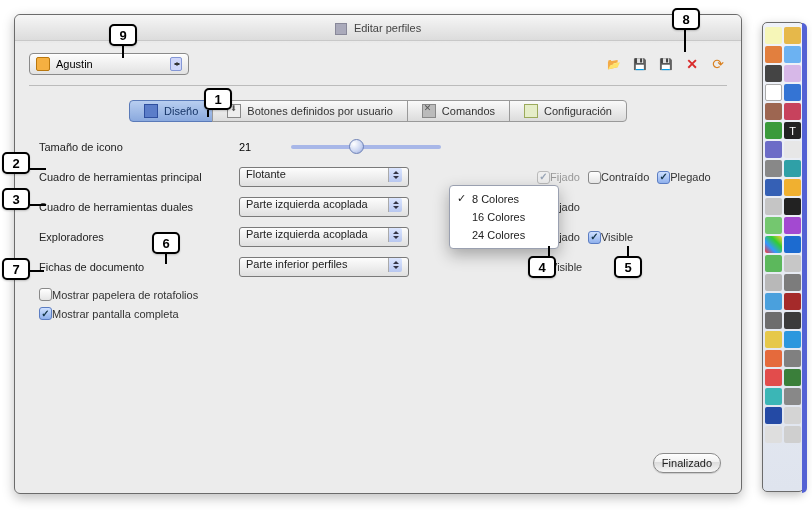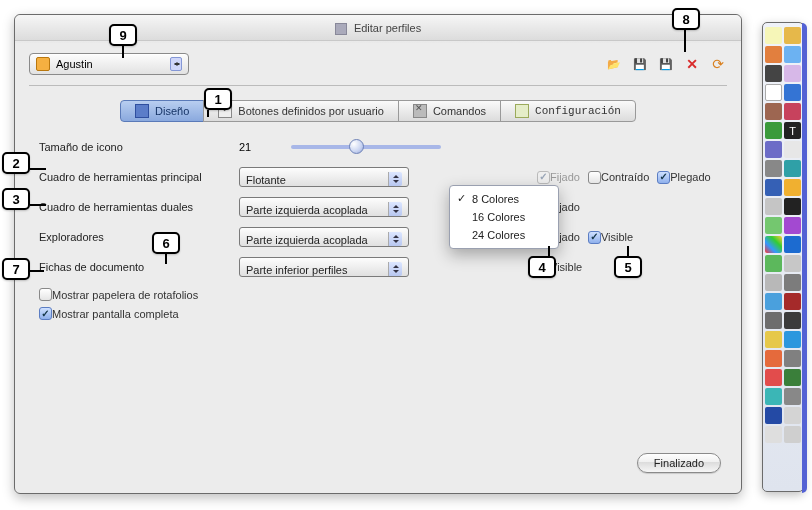--- a/index.html
+++ b/index.html
@@ -57,40 +57,40 @@
   
   .tabrow{display:flex;justify-content:center;gap:0;margin:14px 0 14px;}
   .tab{
     display:flex;align-items:center;gap:6px;
     height:22px;padding:0 14px;
     background:linear-gradient(#fafafa,#dcdcdc);
     border:1px solid #999; margin-left:-1px;
     font-size:11px;color:#333;
   }
   .tab:first-child{border-radius:4px 0 0 4px;margin-left:0;}
-  .tab:last-child{border-radius:0 4px 4px 0;font-family:Liberation Mono, monospace;}
+  .tab:last-child{border-radius:0 4px 4px 0;}
   .tab.active{background:linear-gradient(#b8cef0,#8aa9de);border-color:#5a7ab8;color:#163466;}
   .tab .ticon2{width:14px;height:14px;display:inline-block;}
   .ic-layout{background:#5b7dc9;border:1px solid #2f4f9f;}
   .ic-cmds{background:#bbb;border:1px solid #888;position:relative;}
   .ic-cmds::after{content:"✕";position:absolute;top:-2px;left:1px;font-size:9px;color:#555;}
   .ic-user{background:#eee;border:1px solid #888;position:relative;}
   .ic-user::after{content:"⬇";position:absolute;top:-1px;left:2px;font-size:8px;color:#555;}
   .ic-conf{background:#e5edc8;border:1px solid #9baa5b;}
   
   .form{padding:0 4px 0 10px;}
   .row{display:flex;align-items:center;margin-bottom:8px;min-height:22px;}
   .lbl{width:200px;color:#222;}
   .slider-wrap{display:flex;align-items:center;gap:26px;}
   .slider-val{width:26px;text-align:left;}
   .slider{width:150px;height:4px;background:#a8b7e8;border-radius:2px;position:relative;}
   .thumb{position:absolute;top:-6px;left:58px;width:15px;height:15px;border-radius:50%;background:radial-gradient(circle at 30% 30%,#fff,#c9d4f1 60%,#8ea0d4);border:1px solid #6e82b7;}
   .combo{
     width:170px;height:20px;border:1px solid #7a7a7a;border-radius:3px;
-    background:linear-gradient(#fdfdfd,#e0e0e0);display:flex;align-items:flex-end;padding:0 6px;font-size:11px;color:#222;
+    background:linear-gradient(#fdfdfd,#e0e0e0);display:flex;align-items:flex-start;padding:0 6px;font-size:11px;color:#222;
   }
   .combo .arrows{margin-left:auto;width:14px;height:14px;border-left:1px solid #aaa;position:relative;background:linear-gradient(#dce6ff,#b8c7f0);border-radius:0 2px 2px 0;}
   .combo .arrows::before,.combo .arrows::after{content:"";position:absolute;left:4px;border:3px solid transparent;}
   .combo .arrows::before{top:0;border-bottom-color:#334;}
   .combo .arrows::after{bottom:0;border-top-color:#334;}
   .checks{display:flex;gap:8px;align-items:center;margin-left:10px;}
   .chk{display:flex;align-items:center;color:#333;}
   .chk.disabled{color:#999;}
   .box{width:13px;height:13px;border:1px solid #888;border-radius:3px;background:linear-gradient(#fff,#e5e5e5);display:flex;align-items:center;justify-content:center;font-size:10px;line-height:10px;}
   .box.checked{background:linear-gradient(#cfe1ff,#8fb0ec);border-color:#5b7dc3;color:#134;}
@@ -106,21 +106,21 @@
     background:#fff;border:1px solid #9aa0b0;border-radius:4px;
     box-shadow:0 6px 16px rgba(0,0,0,.3);
     padding:4px 0;
     z-index:5;
   }
   .dropdown .item{padding:3px 10px 3px 22px;position:relative;color:#222;}
   .dropdown .item.selected::before{content:"✓";position:absolute;left:7px;top:2px;}
   
   .footer{position:absolute;right:20px;bottom:20px;}
   .aqua-btn{
-    padding:3px 16px;border-radius:10px;border:1px solid #8a8a8a;
+    padding:3px 8px;border-radius:10px;border:1px solid #8a8a8a;
     background:linear-gradient(#fefefe 0,#f0f0f0 45%,#dcdcdc 46%,#f6f6f6 100%);
     box-shadow:0 1px 1px rgba(0,0,0,.15);color:#222;font-size:11px;
   }
   
   .toolbox{
     position:absolute; right:8px; top:22px;
     width:42px; height:470px;
     border:1px solid #6b6b6b;border-radius:5px;
     background:linear-gradient(#eff2f8,#dfe4ee);
     box-shadow:0 3px 10px rgba(0,0,0,.25);

